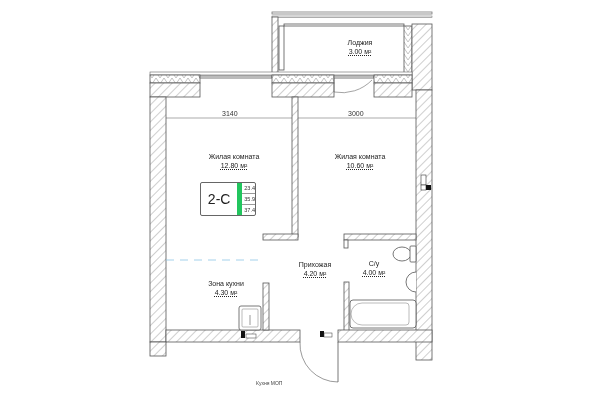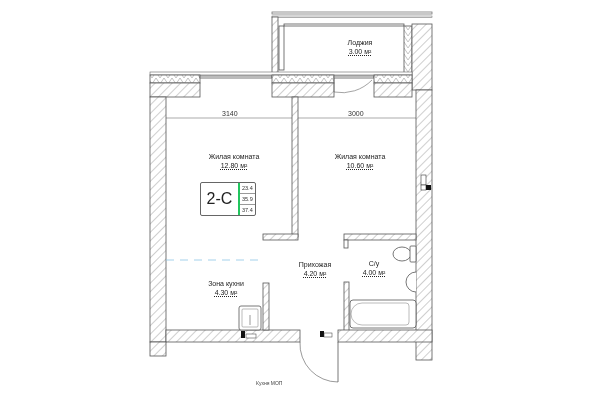--- a/index.html
+++ b/index.html
@@ -2,21 +2,21 @@
 <html><head>
 <meta charset="utf-8">
 <style>
   html, body { margin: 0; padding: 0; background: #ffffff; }
   body { width: 600px; height: 400px; position: relative; overflow: hidden; font-family: "Liberation Sans", sans-serif; }
   #plan { position: absolute; left: 0; top: 0; width: 600px; height: 400px; }
   .lbl { position: absolute; font-size: 7px; color: #222; text-align: center; line-height: 9px; font-family: "Liberation Sans", sans-serif; }
   .area { text-decoration: underline; text-decoration-style: dotted; }
   .dim { position: absolute; font-size: 7px; color: #333; font-family: "Liberation Sans", sans-serif; }
   .badge { position: absolute; left: 200px; top: 182px; width: 54px; height: 32px; border: 1px solid #666; border-radius: 2px; background: #fff; display: flex; }
-  .badge-main { width: 37px; display: flex; align-items: center; justify-content: center; font-size: 16px; color: #222; border-right: 2px solid #22c55e; }
+  .badge-main { width: 37px; display: flex; align-items: center; justify-content: center; font-size: 14px; color: #222; border-right: 5px solid #22c55e; }
   .badge-vals { flex: 1; display: flex; flex-direction: column; }
   .badge-vals span { flex: 1; font-size: 5.5px; color: #333; border-bottom: 1px solid #999; display: flex; align-items: center; padding-left: 2px; }
   .badge-vals span:last-child { border-bottom: none; }
   .footer { position: absolute; left: 256px; top: 380px; font-size: 5px; color: #444; }
 </style>
 </head>
 <body>
 
 <svg id="plan" viewBox="0 0 600 400" xmlns="http://www.w3.org/2000/svg">
   <defs>

